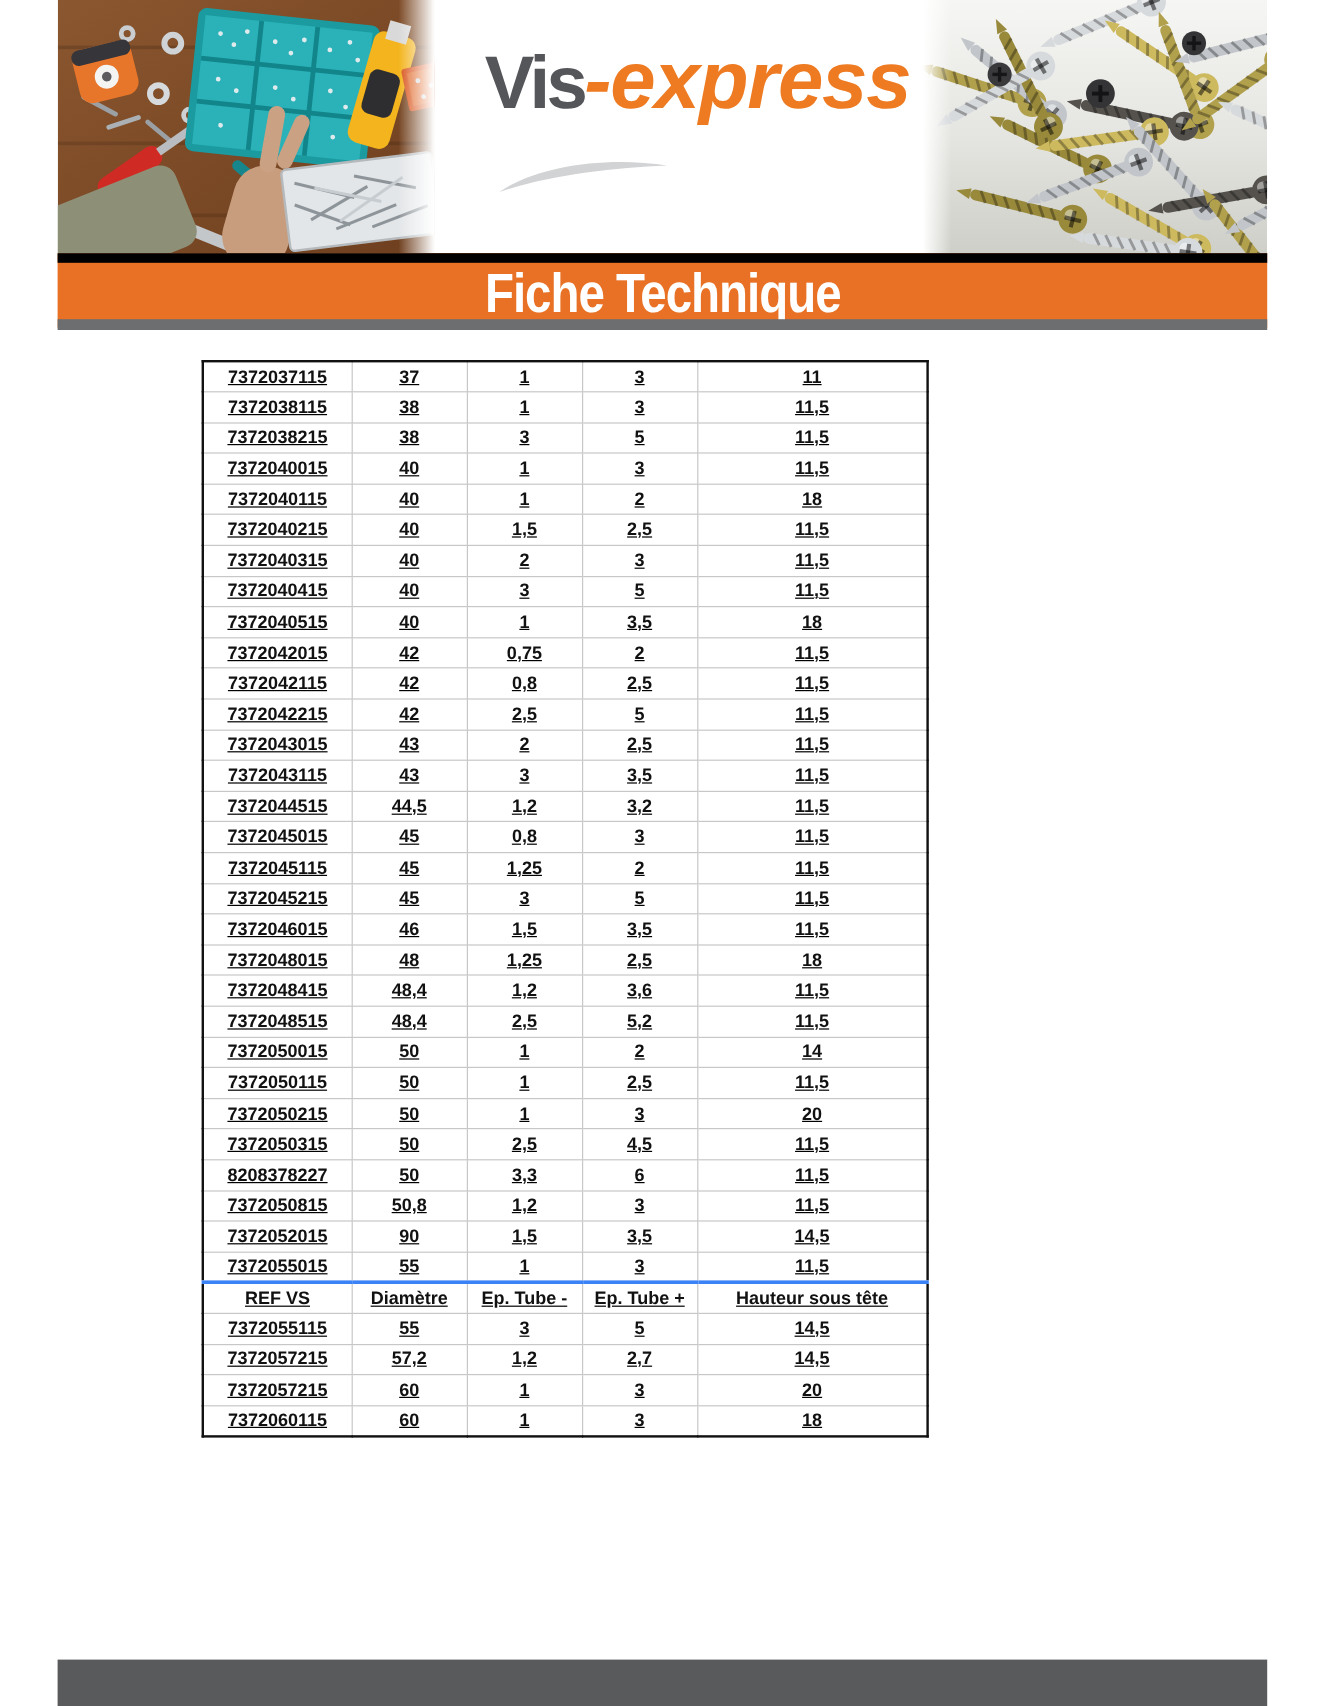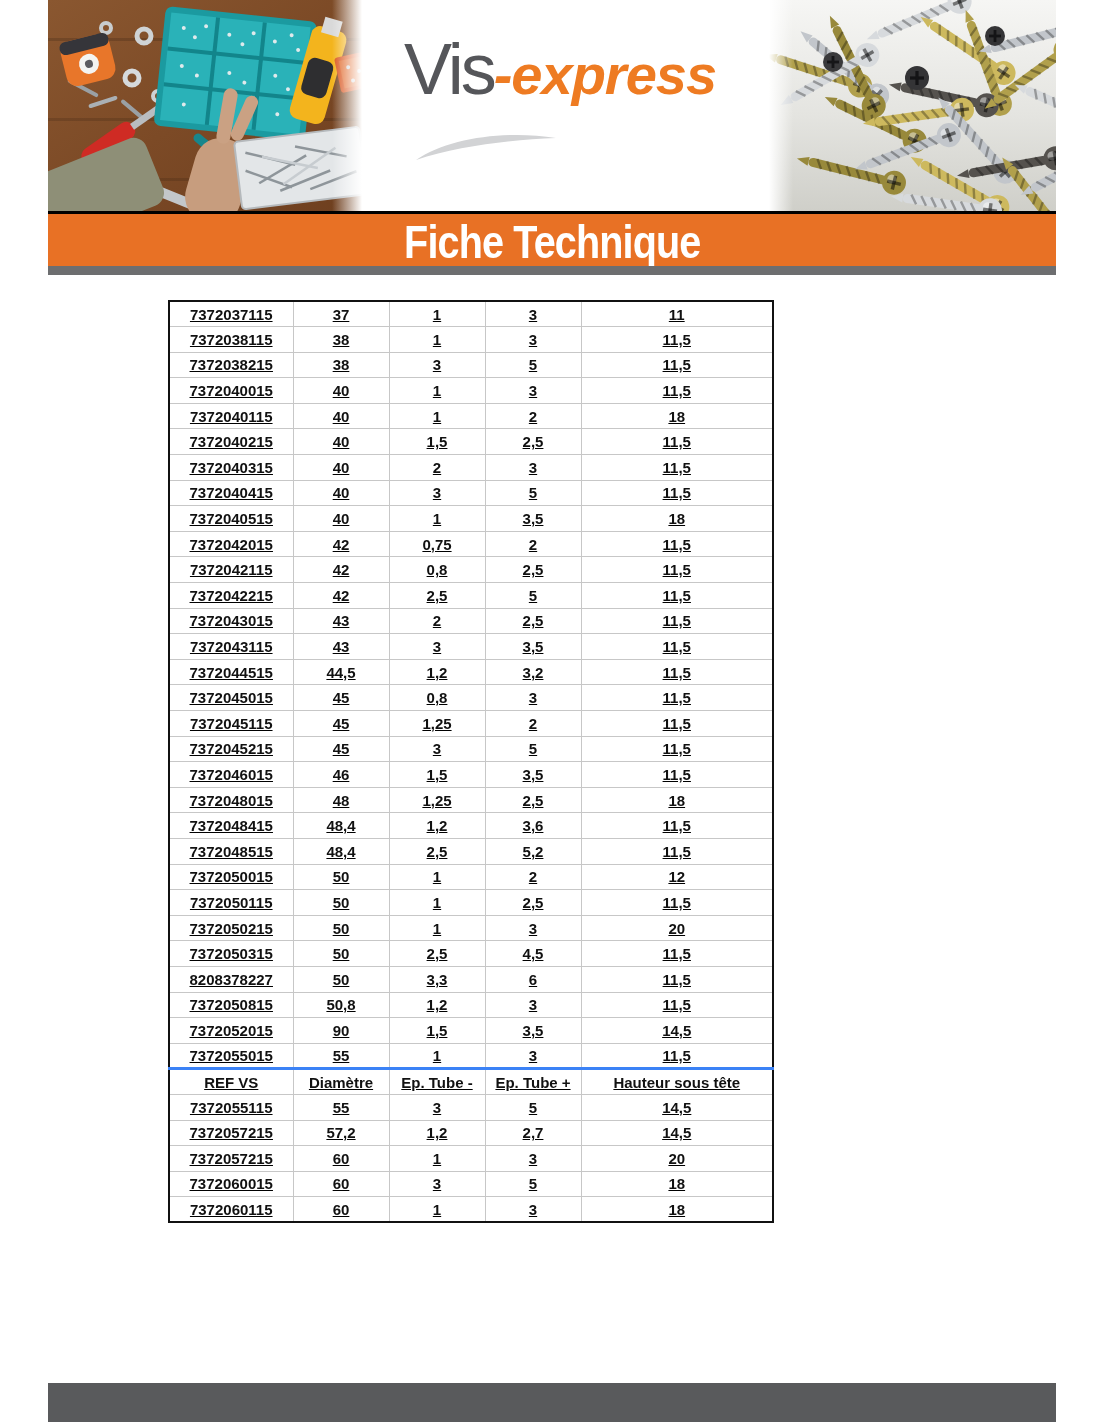--- a/index.html
+++ b/index.html
@@ -13,27 +13,27 @@
   .photo svg { display:block; width:100%; height:100%; }
   .photo-left  { width:314px; }
   .photo-left::after { content:""; position:absolute; top:0; right:0; width:30px; height:100%;
                        background:linear-gradient(to right, rgba(255,255,255,0), #ffffff); }
   .photo-right { width:287px; }
   .photo-right::before { content:""; position:absolute; top:0; left:0; width:24px; height:100%;
                        background:linear-gradient(to left, rgba(255,255,255,0), #ffffff); }
   .hero-center { width:407px; position:relative; background:#fff; }
 
   .logo { position:absolute; left:42px; top:28px; white-space:nowrap; }
-  .logo-vis { font-size:72px; font-weight:normal; color:#55565a; letter-spacing:-3px; }
-  .logo-express { font-size:56px; font-weight:bold; font-style:italic; color:#ee7b22; letter-spacing:-1px; }
+  .logo-vis { font-size:62px; font-weight:bold; color:#55565a; letter-spacing:-3px; }
+  .logo-express { font-size:68px; font-weight:bold; font-style:italic; color:#ee7b22; letter-spacing:-1px; }
   .swoosh { position:absolute; left:52px; top:128px; width:145px; height:34px; }
 
   
   .banner { position:absolute; left:48px; top:211px; width:1008px; height:62px;
-            background:#e87125; border-top:3px solid #000000;
+            background:#e87125; border-top:8px solid #000000;
             display:flex; align-items:center; justify-content:center; }
   .banner-title { color:#ffffff; font-weight:bold; font-size:46px; letter-spacing:-1px;
                   transform:scaleX(.86); line-height:1; padding-bottom:4px; }
   .rule { position:absolute; left:48px; top:266px; width:1008px; height:9px; background:#6d6e70; }
 
   
   .spec-table { position:absolute; left:168px; top:300px; width:604px;
                 border-collapse:collapse; table-layout:fixed;
                 border:2px solid #111111;text-decoration:underline; }
   .spec-table td { border:1px solid #c7c7c7; height:25.6px; text-align:center; vertical-align:middle;
@@ -400,21 +400,21 @@
           <td>48,4</td>
           <td>2,5</td>
           <td>5,2</td>
           <td>11,5</td>
         </tr>
         <tr class="data-row">
           <td>7372050015</td>
           <td>50</td>
           <td>1</td>
           <td>2</td>
-          <td>12</td>
+          <td>14</td>
         </tr>
         <tr class="data-row">
           <td>7372050115</td>
           <td>50</td>
           <td>1</td>
           <td>2,5</td>
           <td>11,5</td>
         </tr>
         <tr class="data-row">
           <td>7372050215</td>
@@ -480,27 +480,20 @@
           <td>14,5</td>
         </tr>
         <tr class="data-row">
           <td>7372057215</td>
           <td>60</td>
           <td>1</td>
           <td>3</td>
           <td>20</td>
         </tr>
         <tr class="data-row">
-          <td>7372060015</td>
-          <td>60</td>
-          <td>3</td>
-          <td>5</td>
-          <td>18</td>
-        </tr>
-        <tr class="data-row">
           <td>7372060115</td>
           <td>60</td>
           <td>1</td>
           <td>3</td>
           <td>18</td>
         </tr>
       </tbody>
   </table>
 
   <div class="footer-bar"></div>

